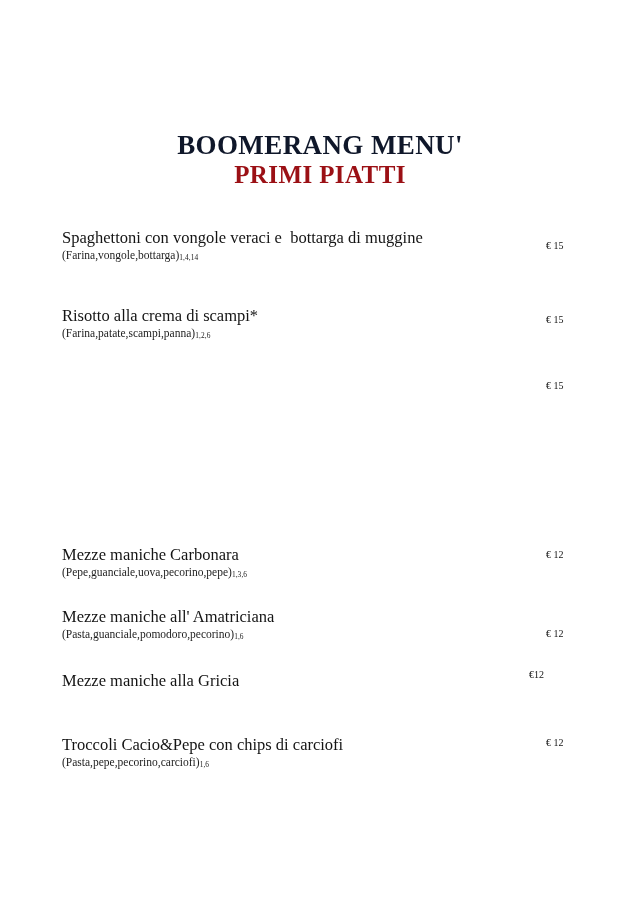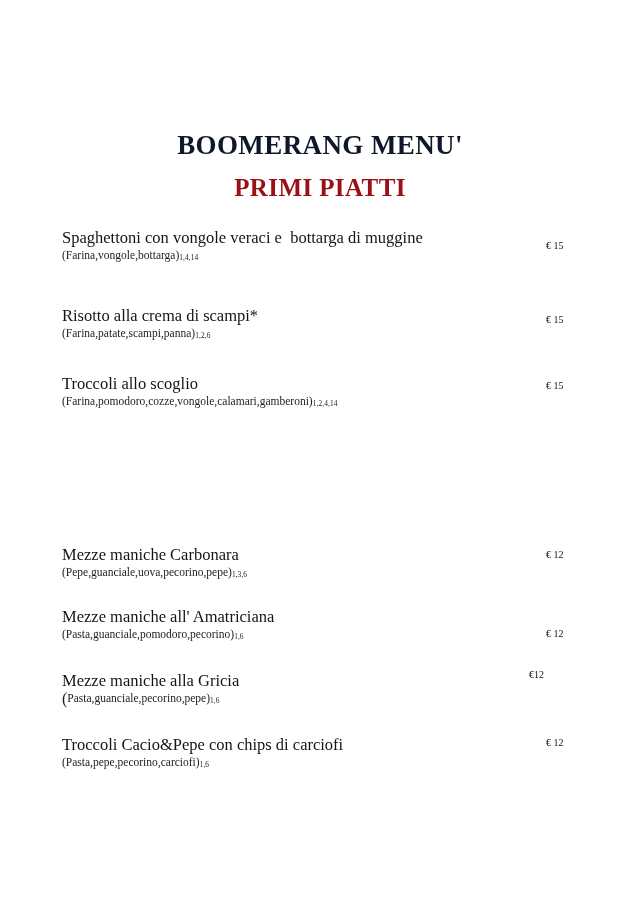--- a/index.html
+++ b/index.html
@@ -37,21 +37,21 @@
     letter-spacing: 0.4px;
     line-height: 1.12;
     white-space: pre;
   }
   .title-line2 {
     font-size: 25px;
     font-weight: bold;
     color: #9B1015;
     letter-spacing: 0.4px;
     line-height: 1.12;
-    margin-top: 14px;
+    margin-top: 1px;
     white-space: pre;
   }
 
   
   .section {
     position: absolute;
     left: 62px;
     width: 520px;
   }
   #section-seafood { top: 228px; }
@@ -142,24 +142,20 @@
 
     <div class="menu-item" id="item-risotto">
       <div class="item-text">
         <div class="item-name">Risotto alla crema di scampi*</div>
         <div class="item-desc"><span>(Farina,patate,scampi,panna)</span><span class="allergens">1,2,6</span></div>
       </div>
       <div class="item-price">€ 15</div>
     </div>
 
     <div class="menu-item" id="item-troccoli-scoglio">
-      <div class="item-text">
-        <div class="item-name">Troccoli allo scoglio</div>
-        <div class="item-desc"><span>(Farina,pomodoro,cozze,vongole,calamari,gamberoni)</span><span class="allergens">1,2,4,14</span></div>
-      </div>
       <div class="item-price">€ 15</div>
     </div>
 
   </div>
 
   <div class="section" id="section-pasta">
 
     <div class="menu-item" id="item-carbonara">
       <div class="item-text">
         <div class="item-name">Mezze maniche Carbonara</div>
@@ -172,21 +168,20 @@
       <div class="item-text">
         <div class="item-name">Mezze maniche all' Amatriciana</div>
         <div class="item-desc"><span>(Pasta,guanciale,pomodoro,pecorino)</span><span class="allergens">1,6</span></div>
       </div>
       <div class="item-price">€ 12</div>
     </div>
 
     <div class="menu-item" id="item-gricia">
       <div class="item-text">
         <div class="item-name">Mezze maniche alla Gricia</div>
-        <div class="item-desc desc-bigparen"><span class="openparen">(</span><span>Pasta,guanciale,pecorino,pepe)</span><span class="allergens">1,6</span></div>
       </div>
       <div class="item-price">€12</div>
     </div>
 
     <div class="menu-item" id="item-cacio-pepe">
       <div class="item-text">
         <div class="item-name">Troccoli Cacio&amp;Pepe con chips di carciofi</div>
         <div class="item-desc"><span>(Pasta,pepe,pecorino,carciofi)</span><span class="allergens">1,6</span></div>
       </div>
       <div class="item-price">€ 12</div>

